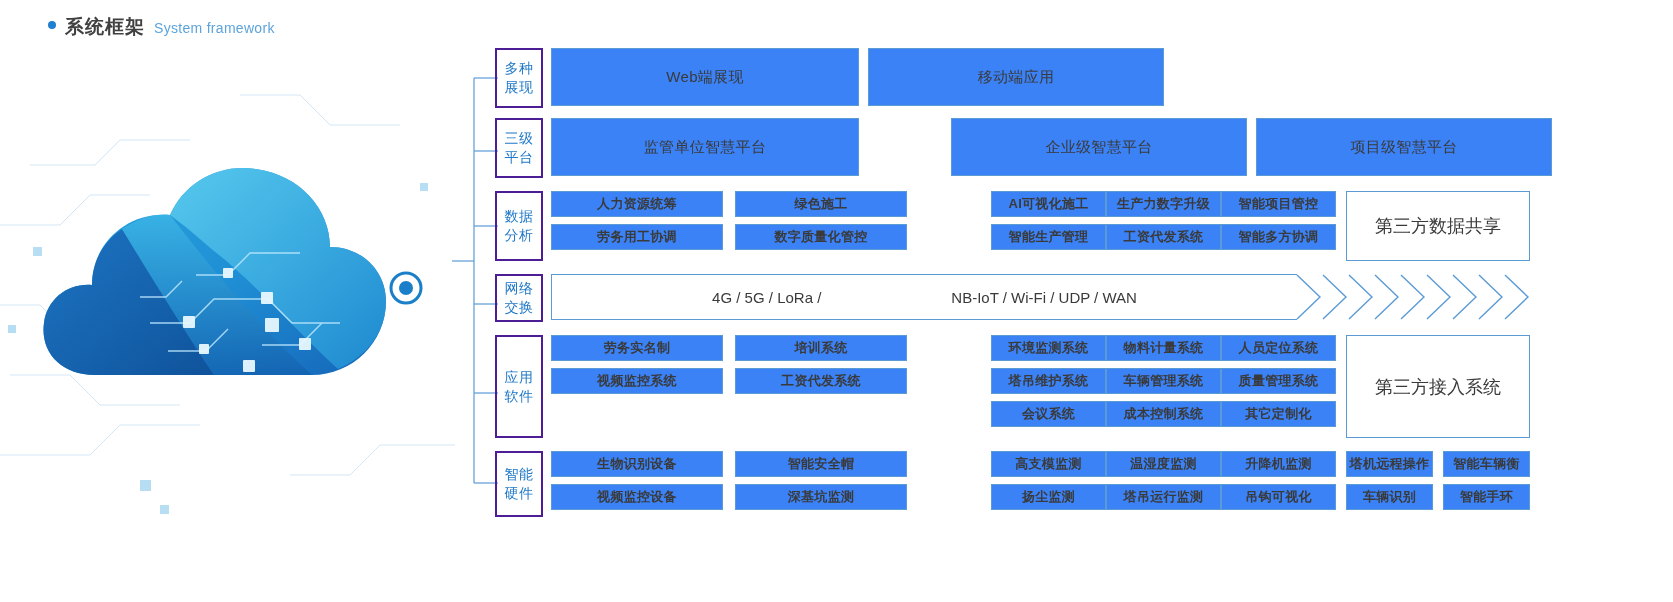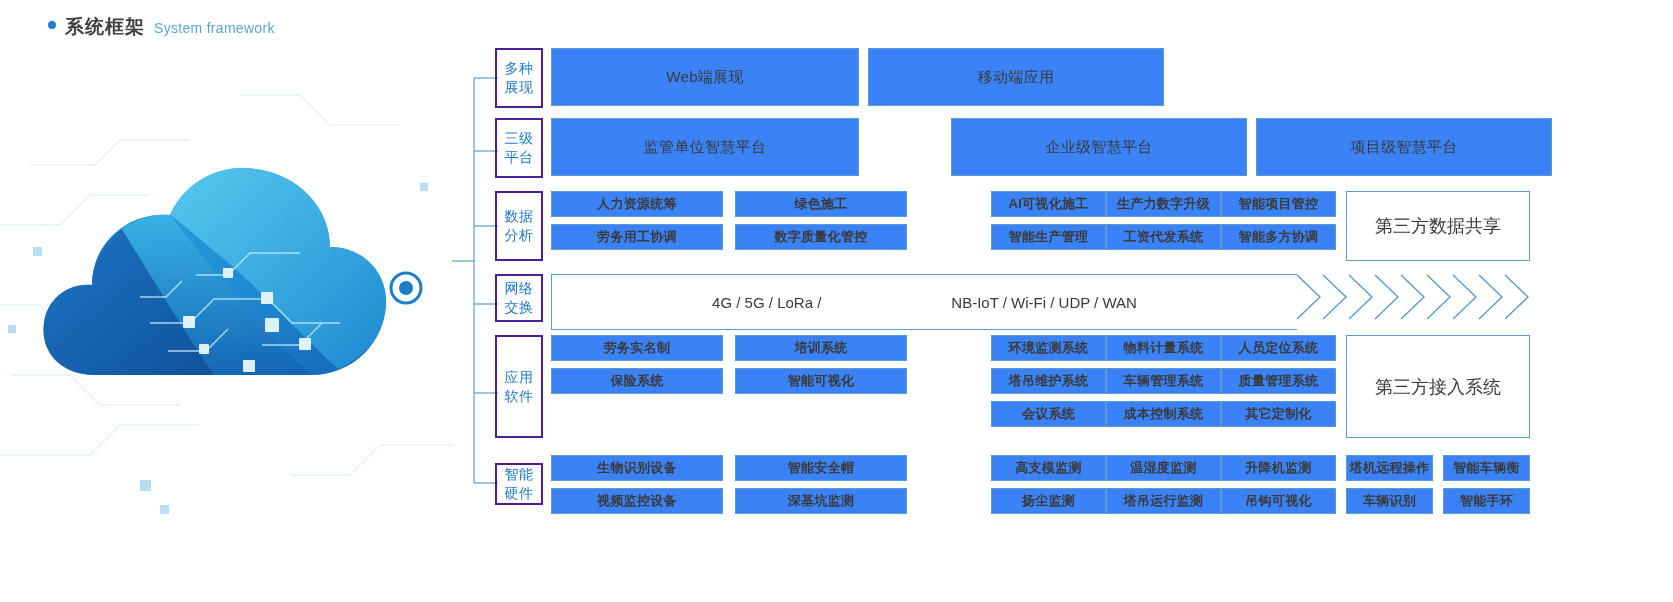--- a/index.html
+++ b/index.html
@@ -62,21 +62,21 @@
 
   .grid-mid .grid-line { gap: 0; padding-left: 40px; }
   .grid-mid .grid-line .cell { flex: 1; }
 
   .side-box { border: 1px solid #5b9bd5; display: flex; align-items: center; justify-content: center;
               color: #3a3a3a; font-size: 18px; }
 
   
   .net-wrap { display: flex; align-items: stretch; flex: 1; }
   .net-bar {
-    position: relative; height: 56px; flex: 1;
+    position: relative; height: 46px; flex: 1;
     border: 1px solid #5b9bd5; border-right: none;
     display: flex; align-items: center; justify-content: center; gap: 130px;
     color: #3a3a3a; font-size: 15px;
   }
   .chev-strip { display: flex; align-items: center; height: 46px; margin-left: -1px; }
   .chev { width: 26px; height: 46px; }
 
   
   .hw-line { display: flex; gap: 10px; }
 
@@ -287,22 +287,22 @@
       <span>应用</span>
       <span>软件</span>
     </div>
     <div class="row-body">
       <div class="grid grp-left">
         <div class="grid-line">
           <div class="cell">劳务实名制</div>
           <div class="cell">培训系统</div>
         </div>
         <div class="grid-line">
-          <div class="cell">保险系统</div>
-          <div class="cell">智能可视化</div>
+          <div class="cell">视频监控系统</div>
+          <div class="cell">工资代发系统</div>
         </div>
       </div>
       <div class="grp-gap"></div>
       <div class="grid grid-mid grp-mid">
         <div class="grid-line">
           <div class="cell">环境监测系统</div>
           <div class="cell">物料计量系统</div>
           <div class="cell">人员定位系统</div>
         </div>
         <div class="grid-line">
@@ -313,21 +313,21 @@
         <div class="grid-line">
           <div class="cell">会议系统</div>
           <div class="cell">成本控制系统</div>
           <div class="cell">其它定制化</div>
         </div>
       </div>
       <div class="side-box grp-right">第三方接入系统</div>
     </div>
   </div>
 
-  <div class="row" style="height:66px; margin-top:13px;align-items:center;">
+  <div class="row" style="height:66px; margin-top:13px;">
     <div class="row-label">
       <span>智能</span>
       <span>硬件</span>
     </div>
     <div class="row-body">
       <div class="grid grp-left">
         <div class="grid-line">
           <div class="cell">生物识别设备</div>
           <div class="cell">智能安全帽</div>
         </div>

